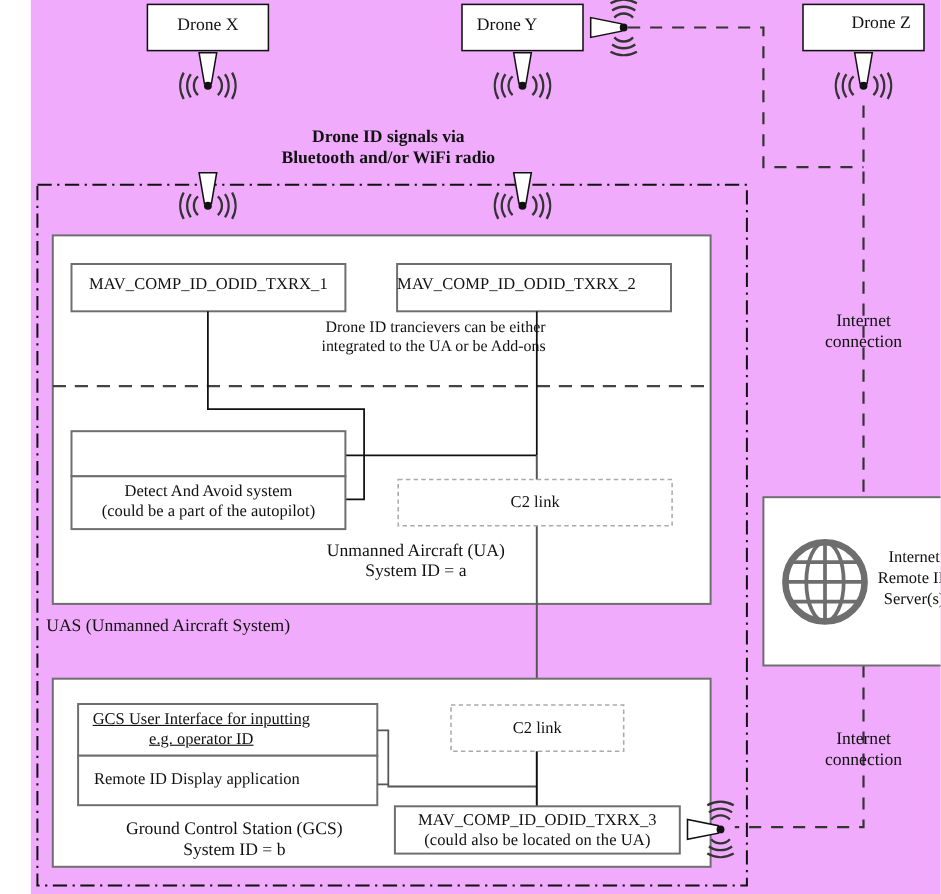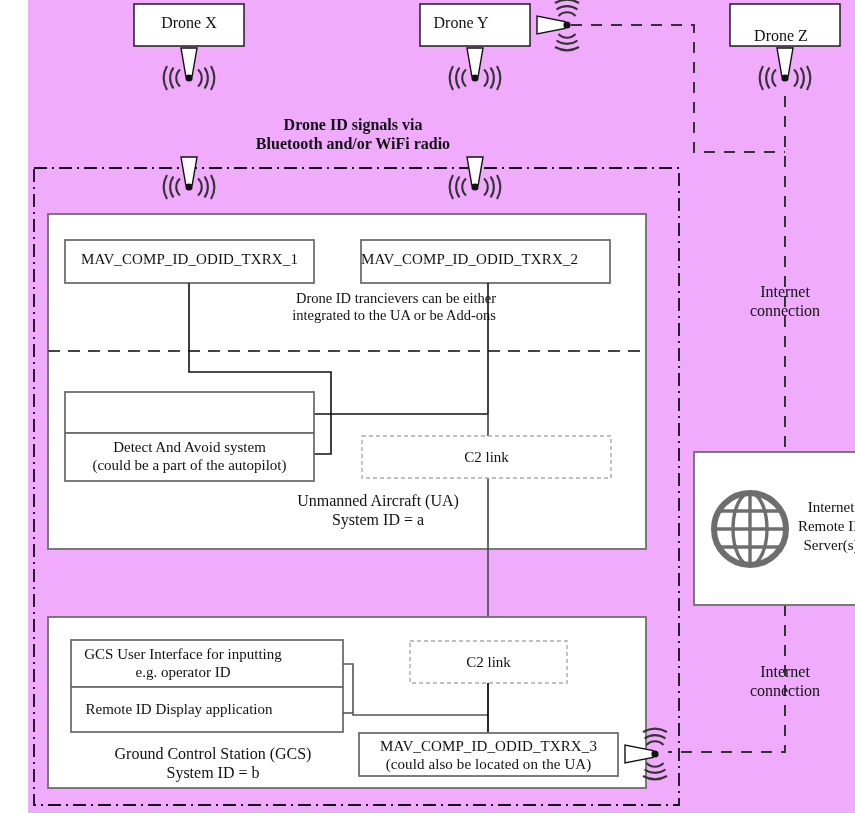--- a/index.html
+++ b/index.html
@@ -151,42 +151,43 @@
       <line x1="-36" y1="0" x2="36" y2="0" stroke="#6e6e6e" stroke-width="3.4"></line>
       <line x1="-31" y1="-18" x2="31" y2="-18" stroke="#6e6e6e" stroke-width="3.4"></line>
       <line x1="-31" y1="18" x2="31" y2="18" stroke="#6e6e6e" stroke-width="3.4"></line>
       <line x1="0" y1="-36" x2="0" y2="36" stroke="#6e6e6e" stroke-width="3.4"></line>
       <ellipse cx="0" cy="0" rx="17" ry="36" fill="none" stroke="#6e6e6e" stroke-width="3.4"></ellipse>
     </g>
   </svg>
 
   <div class="lbl drone-label" style="left:106px; top:14px; width:110px;">Drone X</div>
   <div class="lbl drone-label" style="left:376px; top:14px; width:114px;">Drone Y</div>
-  <div class="lbl drone-label" style="left:702px; top:27px; width:102px;">Drone Z</div>
+  <div class="lbl drone-label" style="left:702px; top:12px; width:102px;padding-left:20px;">Drone Z</div>
 
   <div class="lbl caption" style="left:180px; top:116px; width:290px;">Drone ID signals via
 Bluetooth and/or WiFi radio</div>
 
   <div class="lbl mav-text" style="left:37px; top:251px; width:249px;">MAV_COMP_ID_ODID_TXRX_1</div>
   <div class="lbl mav-text" style="left:333px; top:251px; width:206px;">MAV_COMP_ID_ODID_TXRX_2</div>
 
   <div class="lbl small-note" style="left:172px; top:290px; width:296px;text-align:right;">Drone ID trancievers can be either
 integrated to the UA or be Add-ons</div>
 
 
   <div class="lbl box-text" style="left:30px; top:439px; width:263px;">Detect And Avoid system
 (could be a part of the autopilot)</div>
 
   <div class="lbl c2-text" style="left:334px; top:449px; width:249px;">C2 link</div>
 
   <div class="lbl big-cap" style="left:200px; top:492px; width:300px;">Unmanned Aircraft (UA)
 System ID = a</div>
 
-
-  <div class="lbl box-text" style="left:43px; top:646px; width:224px;">GCS User Interface for inputting
+  <div class="lbl big-cap" style="left:14px; top:561px; width:310px; text-align:left;">UAS (Unmanned Aircraft System)</div>
+
+  <div class="lbl box-text" style="left:43px; top:646px; width:224px;text-decoration:underline;">GCS User Interface for inputting
 e.g. operator ID</div>
 
   <div class="lbl box-text" style="left:27px; top:701px; width:248px;">Remote ID Display application</div>
 
   <div class="lbl c2-text" style="left:382px; top:654px; width:157px;">C2 link</div>
 
   <div class="lbl mav-text" style="left:331px; top:738px; width:259px;">MAV_COMP_ID_ODID_TXRX_3
 (could also be located on the UA)</div>
 
   <div class="lbl big-cap" style="left:60px; top:745px; width:250px;">Ground Control Station (GCS)

